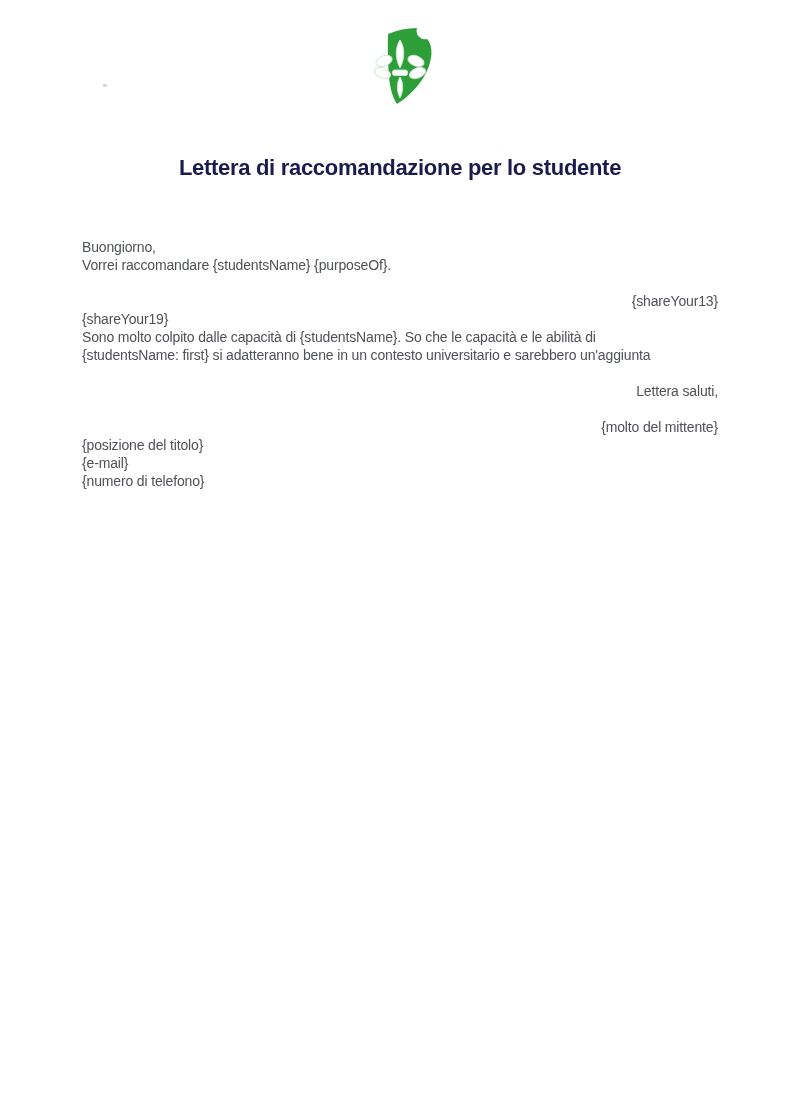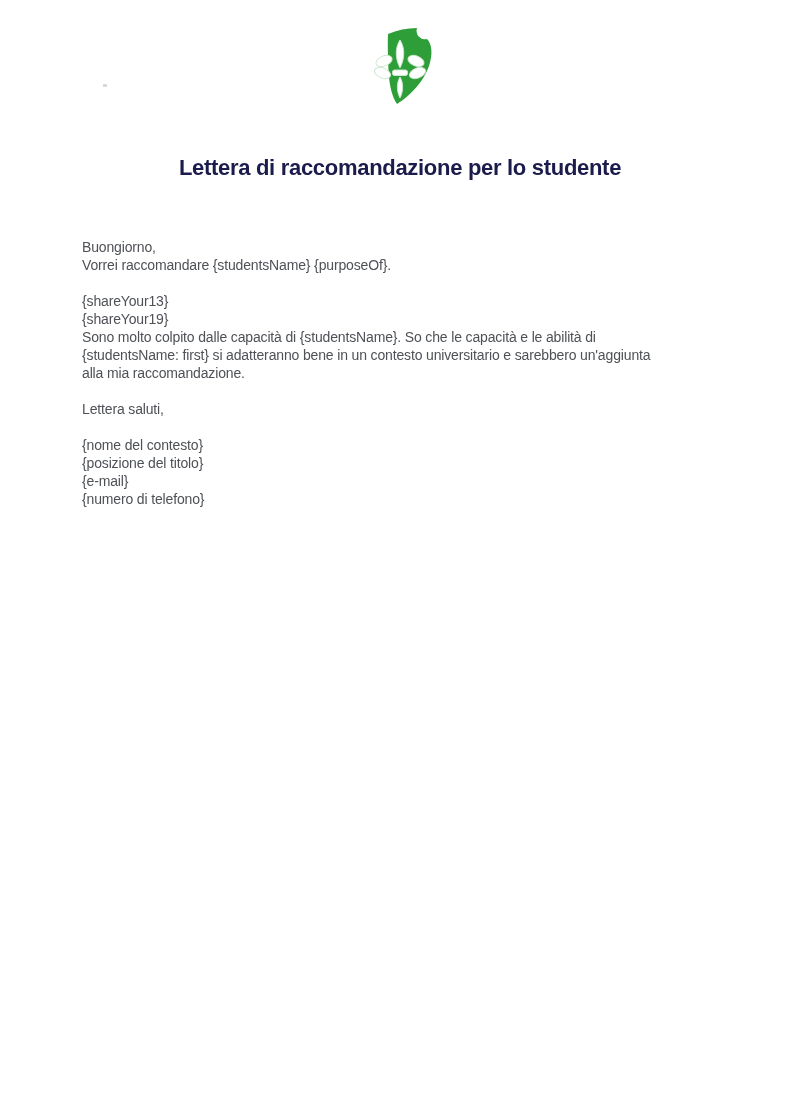--- a/index.html
+++ b/index.html
@@ -26,21 +26,21 @@
     font-family: "Liberation Sans", sans-serif;
   }
   .letter {
     margin-top: 57px;
     font-size: 14px;
     line-height: 18px;
     letter-spacing: -0.15px;
     color: var(--text-color, #4e5156);
   }
   .letter .line { white-space: nowrap; }
-  .gap { margin-top: 18px; }
+  .gap { margin-top: 18px; text-align: right; }
   .speck {
     position: absolute;
     left: 103px;
     top: 84px;
     width: 4px;
     height: 3px;
     background: #d9d9d9;
   }
 </style>
 </head>
@@ -77,24 +77,23 @@
 
     <div class="letter">
 
       <div class="line">Buongiorno,</div>
       <div class="line">Vorrei raccomandare {studentsName} {purposeOf}.</div>
 
       <div class="line gap">{shareYour13}</div>
       <div class="line">{shareYour19}</div>
       <div class="line">Sono molto colpito dalle capacità di {studentsName}. So che le capacità e le abilità di</div>
       <div class="line">{studentsName: first} si adatteranno bene in un contesto universitario e sarebbero un'aggiunta</div>
-      <div class="line">alla mia raccomandazione.</div>
 
       <div class="line gap">Lettera saluti,</div>
 
-      <div class="line gap">{nome del contesto}</div>
+      <div class="line gap">{molto del mittente}</div>
       <div class="line">{posizione del titolo}</div>
       <div class="line">{e-mail}</div>
       <div class="line">{numero di telefono}</div>
 
     </div>
   </div>
 </div>
 
 </body></html>

